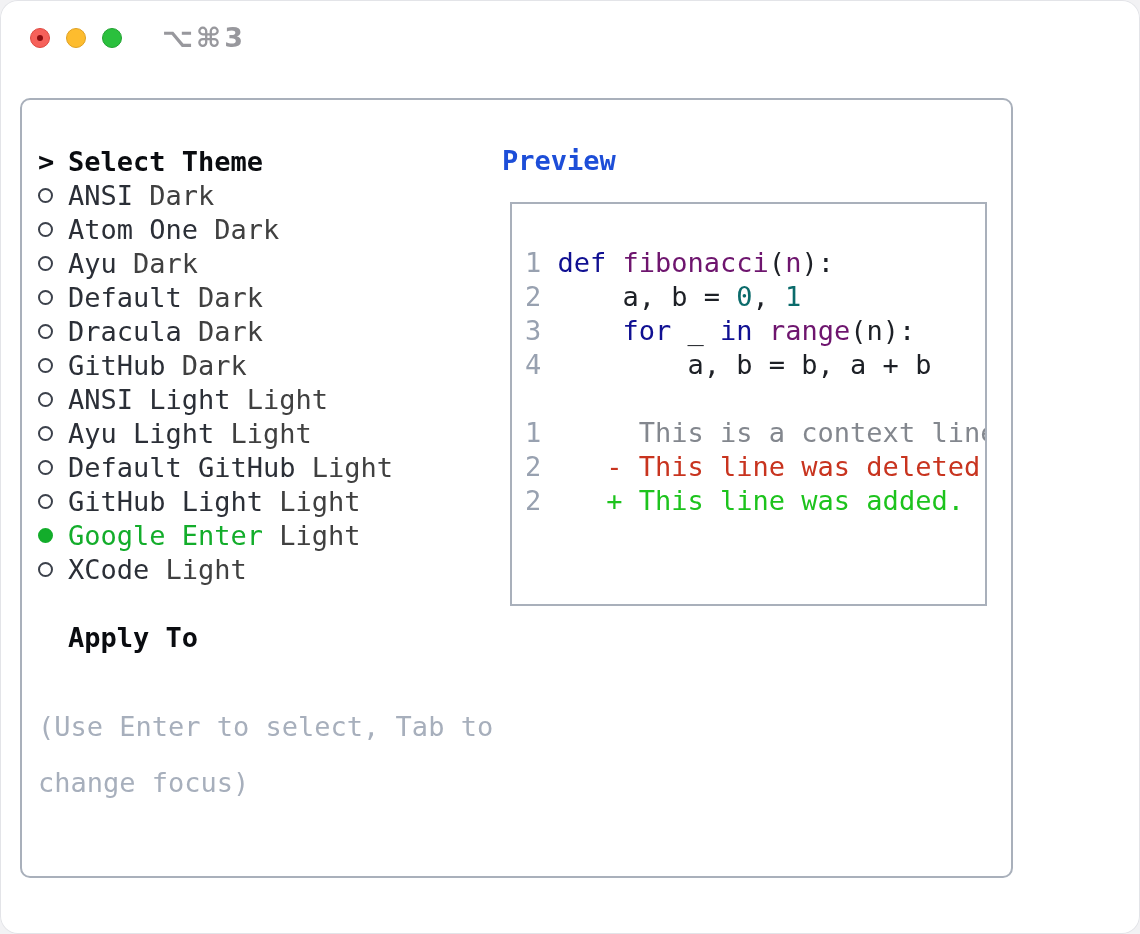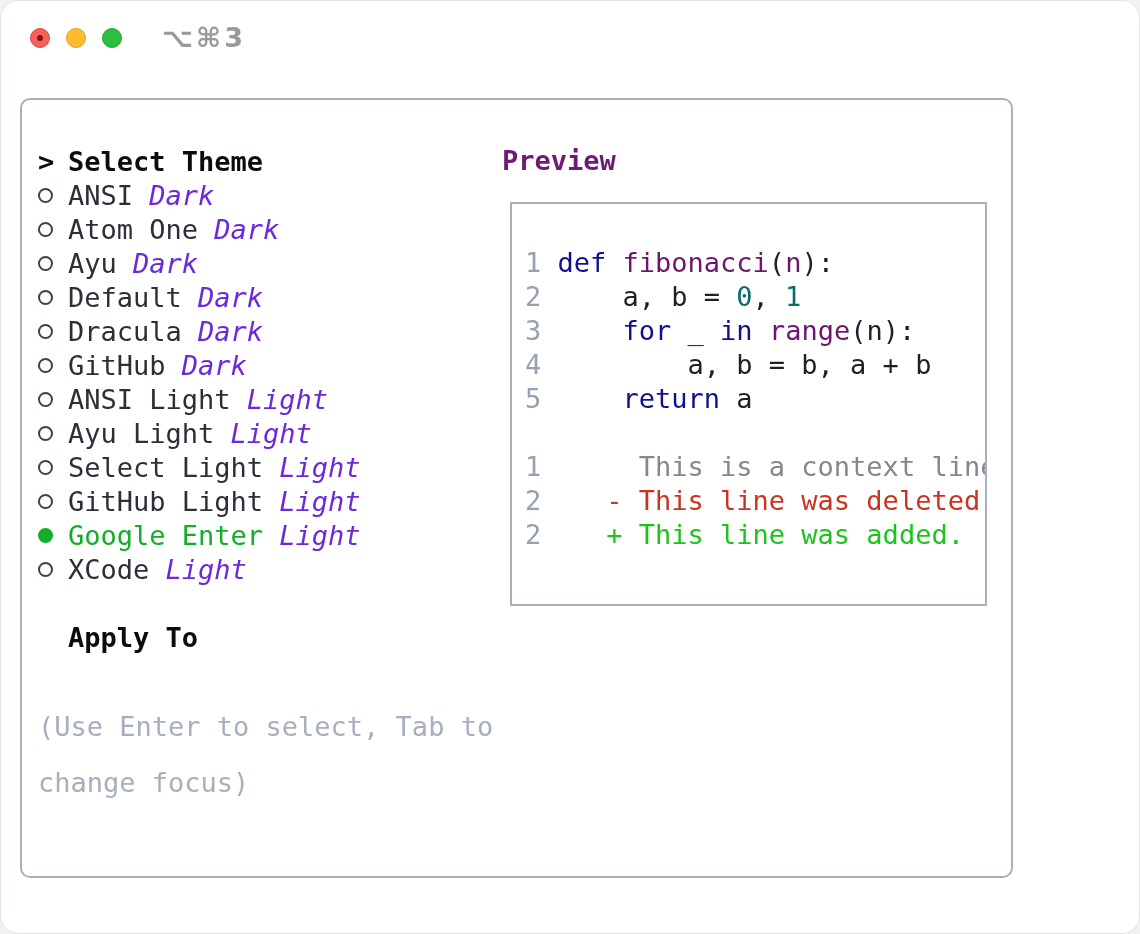--- a/index.html
+++ b/index.html
@@ -24,25 +24,25 @@
   }
   .left-col { position:absolute; left:16px; top:44px; font-size:27px; color:#2b2f37; }
   .row { display:flex; align-items:center; height:34px; white-space:pre; }
   .gutter { flex:0 0 30px; width:30px; display:flex; align-items:center; }
   .chev { font-weight:bold; color:#0a0c10; }
   .radio { width:15px; height:15px; border:2px solid #3c414b; border-radius:50%; box-sizing:border-box; }
   .radio.on { border-color:#13ad2b; background:#13ad2b; }
   .hdr { font-weight:bold; color:#0a0c10; }
   .name { color:#2b2f37; }
   .name.sel { color:#13ad2b; }
-  .suffix { color:#6d28d9;font-style:italic; }
+  .suffix { color:#404040; }
   .hint-line { color:#a7afbc; height:34px; line-height:34px; white-space:pre;margin-top:22px; }
   .spacer { height:34px; }
   
-  .preview-title { position:absolute; left:480px; top:44px; height:34px; line-height:34px; font-size:27px; font-weight:bold; color:#701a75; }
+  .preview-title { position:absolute; left:480px; top:44px; height:34px; line-height:34px; font-size:27px; font-weight:bold; color:#1d4ed8; }
   .preview-box {
     position:absolute; left:488px; top:102px; width:477px; height:404px; box-sizing:border-box;
     border:2px solid #a9b0bb; padding:42px 0 0 13px; font-size:27px; overflow:hidden;
   }
   .pline { height:34px; line-height:34px; white-space:pre; }
   .tok-lineno  { color:#98a1b0; }
   .tok-plain   { color:#1d2026; }
   .tok-keyword { color:#101092; }
   .tok-title   { color:#6e156e; }
   .tok-number  { color:#0b6b6b; }
@@ -72,21 +72,21 @@
 
       <div id="theme-list">
           <div class="row"><span class="gutter"><span class="radio"></span></span><span class="name">ANSI</span><span class="suffix"> Dark</span></div>
           <div class="row"><span class="gutter"><span class="radio"></span></span><span class="name">Atom One</span><span class="suffix"> Dark</span></div>
           <div class="row"><span class="gutter"><span class="radio"></span></span><span class="name">Ayu</span><span class="suffix"> Dark</span></div>
           <div class="row"><span class="gutter"><span class="radio"></span></span><span class="name">Default</span><span class="suffix"> Dark</span></div>
           <div class="row"><span class="gutter"><span class="radio"></span></span><span class="name">Dracula</span><span class="suffix"> Dark</span></div>
           <div class="row"><span class="gutter"><span class="radio"></span></span><span class="name">GitHub</span><span class="suffix"> Dark</span></div>
           <div class="row"><span class="gutter"><span class="radio"></span></span><span class="name">ANSI Light</span><span class="suffix"> Light</span></div>
           <div class="row"><span class="gutter"><span class="radio"></span></span><span class="name">Ayu Light</span><span class="suffix"> Light</span></div>
-          <div class="row"><span class="gutter"><span class="radio"></span></span><span class="name">Select Light</span><span class="suffix"> Light</span></div>
+          <div class="row"><span class="gutter"><span class="radio"></span></span><span class="name">Default GitHub</span><span class="suffix"> Light</span></div>
           <div class="row"><span class="gutter"><span class="radio"></span></span><span class="name">GitHub Light</span><span class="suffix"> Light</span></div>
           <div class="row"><span class="gutter"><span class="radio on"></span></span><span class="name sel">Google Enter</span><span class="suffix"> Light</span></div>
           <div class="row"><span class="gutter"><span class="radio"></span></span><span class="name">XCode</span><span class="suffix"> Light</span></div>
         </div>
 
       <div class="spacer"></div>
 
       <div class="row hdr">
         <span class="gutter"></span>
         <span>Apply To</span>
@@ -101,21 +101,20 @@
         </div>
     </div>
 
     <div class="preview-title">Preview</div>
 
     <div class="preview-box" id="preview-box">
         <div class="pline"><span class="tok-lineno">1 </span><span class="tok-keyword">def </span><span class="tok-title">fibonacci</span><span class="tok-plain">(</span><span class="tok-title">n</span><span class="tok-plain">):</span></div>
         <div class="pline"><span class="tok-lineno">2 </span><span class="tok-plain">    a, b = </span><span class="tok-number">0</span><span class="tok-plain">, </span><span class="tok-number">1</span></div>
         <div class="pline"><span class="tok-lineno">3 </span><span class="tok-plain">    </span><span class="tok-keyword">for</span><span class="tok-plain"> _ </span><span class="tok-keyword">in</span><span class="tok-plain"> </span><span class="tok-title">range</span><span class="tok-plain">(n):</span></div>
         <div class="pline"><span class="tok-lineno">4 </span><span class="tok-plain">        a, b = b, a + b</span></div>
-        <div class="pline"><span class="tok-lineno">5 </span><span class="tok-plain">    </span><span class="tok-keyword">return</span><span class="tok-plain"> a</span></div>
         <div class="pline"><span class="tok-plain"></span></div>
         <div class="pline"><span class="tok-lineno">1 </span><span class="tok-context">     This is a context line.</span></div>
         <div class="pline"><span class="tok-lineno">2 </span><span class="tok-deleted">   - This line was deleted.</span></div>
         <div class="pline"><span class="tok-lineno">2 </span><span class="tok-added">   + This line was added.</span></div>
       </div>
 
   </div>
 </div>
 
 </body></html>

